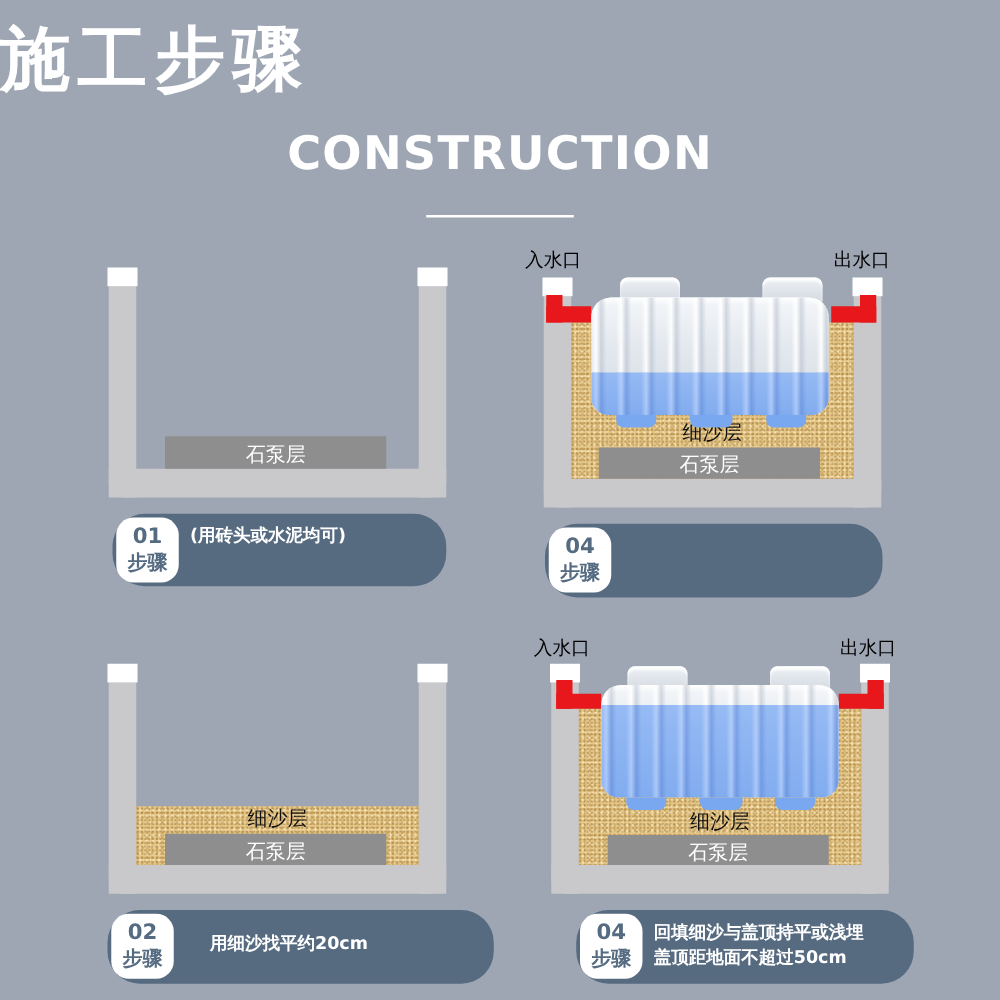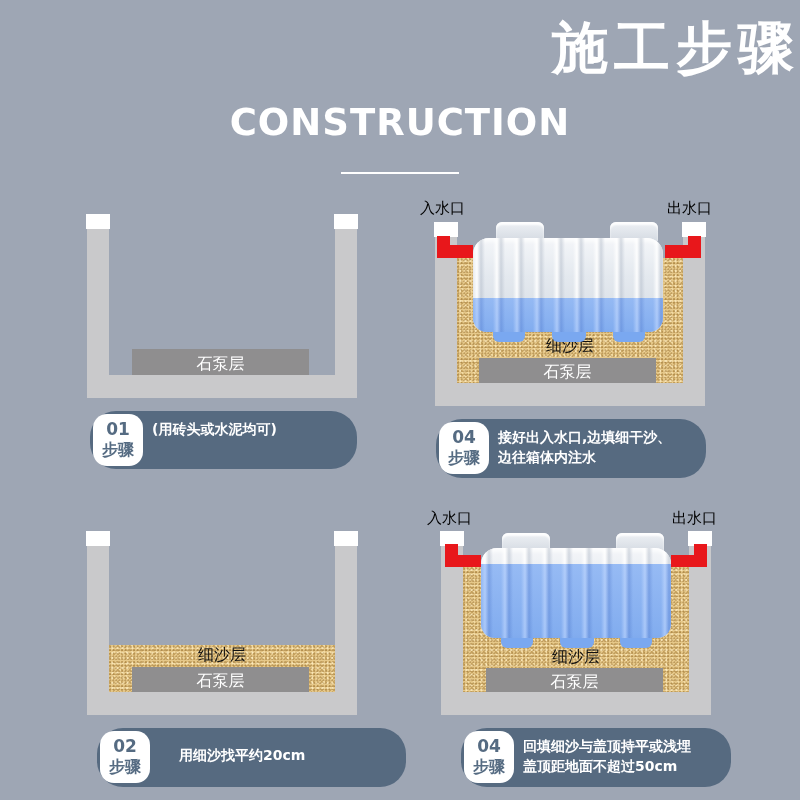--- a/index.html
+++ b/index.html
@@ -4,21 +4,21 @@
 <style>
   html, body { margin: 0; padding: 0; }
   body {
     width: 800px; height: 800px; overflow: hidden;
     background: #9ea6b4;
     position: relative;
     font-family: "DejaVu Sans", "Liberation Sans", sans-serif;
   }
   .title {
     position: absolute; left: 0; width: 800px; top: 12px;
-    text-align: right; color: #ffffff; font-weight: bold;
+    text-align: left; color: #ffffff; font-weight: bold;
     font-size: 56px; letter-spacing: 6px; line-height: 72px;
   }
   .subtitle {
     position: absolute; left: 0; width: 800px; top: 100px;
     text-align: center; color: #ffffff; font-weight: bold;
     font-size: 37px; letter-spacing: 1px; line-height: 46px;
     font-family: "DejaVu Sans", sans-serif;
   }
   .divider {
     position: absolute; left: 341px; top: 172px; width: 118px; height: 2px;
@@ -161,40 +161,36 @@
 </div>
 <div class="tank-foot" style="left:493px; top:332px; width:32px; background:#7aa8f0;"></div>
 <div class="tank-foot" style="left:552px; top:332px; width:34px; background:#7aa8f0;"></div>
 <div class="tank-foot" style="left:613px; top:332px; width:32px; background:#7aa8f0;"></div>
 
 <div class="badge" style="left:436px; top:419px; width:270px; height:59px;">
   <div class="num-box">
     <span class="num">04</span>
     <span class="word">步骤</span>
   </div>
-  <div class="desc">
-    <div>接好出入水口,边填细干沙、</div>
-    <div>边往箱体内注水</div>
-  </div>
 </div>
 
 <div class="pit" style="left:87px; top:531px; width:270px; height:184px;">
   <div class="wall-l" style="left:0; top:15px; width:22px; height:169px;"></div>
   <div class="wall-r" style="left:248px; top:15px; width:22px; height:169px;"></div>
   <div class="floor" style="left:0; top:161px; width:270px; height:23px;"></div>
   <div class="sand" style="left:22px; top:114px; width:226px; height:47px;"></div>
   <div class="cap" style="left:-1px; top:0;"></div>
   <div class="cap" style="left:247px; top:0;"></div>
   <div class="sand-label" style="left:22px; width:226px; top:114px;">细沙层</div>
   <div class="gravel" style="left:45px; top:136px; width:177px; height:25px; line-height:28px;">
     <span>石泵层</span>
   </div>
 </div>
 
-<div class="badge" style="left:97px; top:728px; width:309px; height:59px;">
+<div class="badge" style="left:86px; top:728px; width:309px; height:59px;">
   <div class="num-box">
     <span class="num">02</span>
     <span class="word">步骤</span>
   </div>
   <div class="desc single">
     <div>用细沙找平约20cm</div>
   </div>
 </div>
 
 <div class="pit" style="left:441px; top:531px; width:270px; height:184px;">

